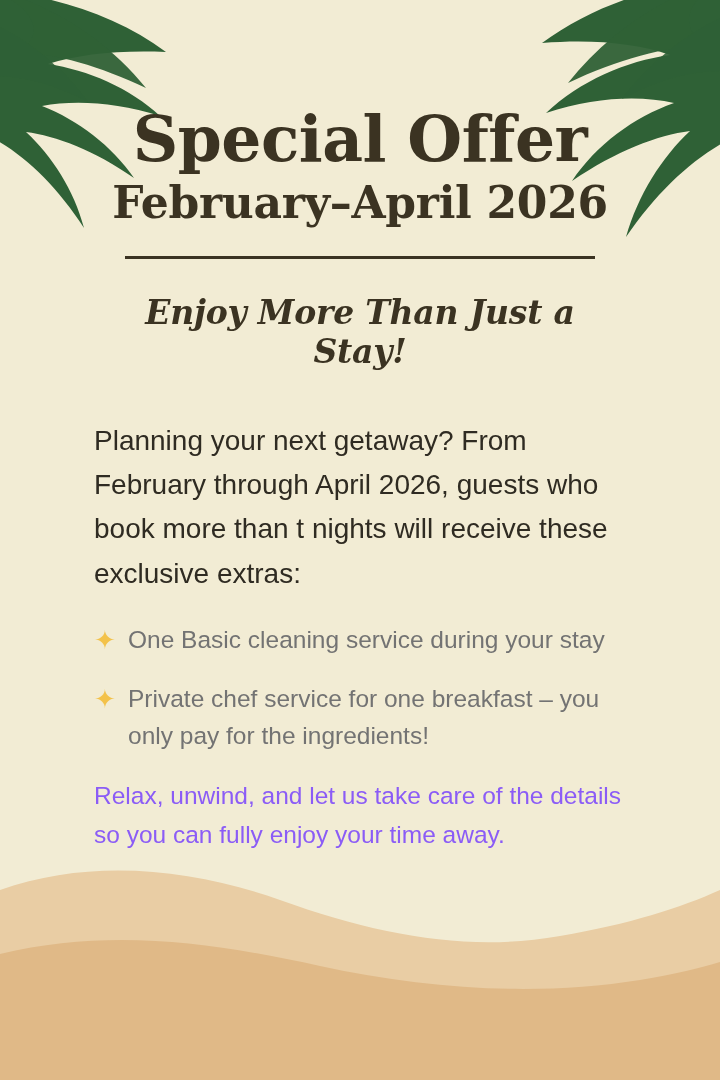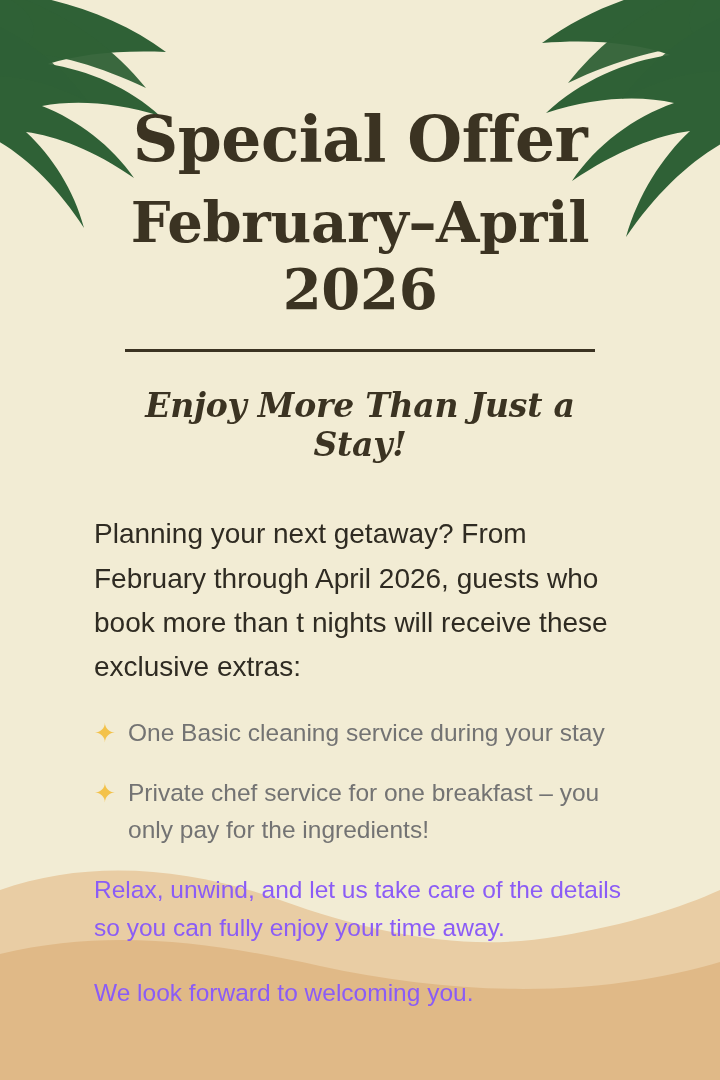--- a/index.html
+++ b/index.html
@@ -68,24 +68,24 @@
     font-weight: bold;
     font-size: 63px;
     line-height: 1.0;
     color: #3b3322;
     letter-spacing: -0.5px;
   }
 
   .subheadline {
     font-family: "DejaVu Serif", serif;
     font-weight: bold;
-    font-size: 56px;
+    font-size: 44px;
     line-height: 1.2;
     color: #3b3322;
-    margin-top: 18px;
+    margin-top: 6px;
     letter-spacing: -0.3px;
   }
 
   .rule {
     width: 470px;
     height: 3px;
     background: #3b3322;
     margin: 26px auto 0 auto;
   }
 
@@ -187,16 +187,15 @@
       </div>
 
       <div class="perk">
         <div class="perk-icon">✦</div>
         <div class="perk-text">Private chef service for one breakfast – you only pay for the ingredients!</div>
       </div>
 
     </div>
 
     <div class="para">Relax, unwind, and let us take care of the details so you can fully enjoy your time away.</div>
-    <div class="para tight">We look forward to welcoming you.</div>
 
   </div>
 </div>
 
 </body></html>

